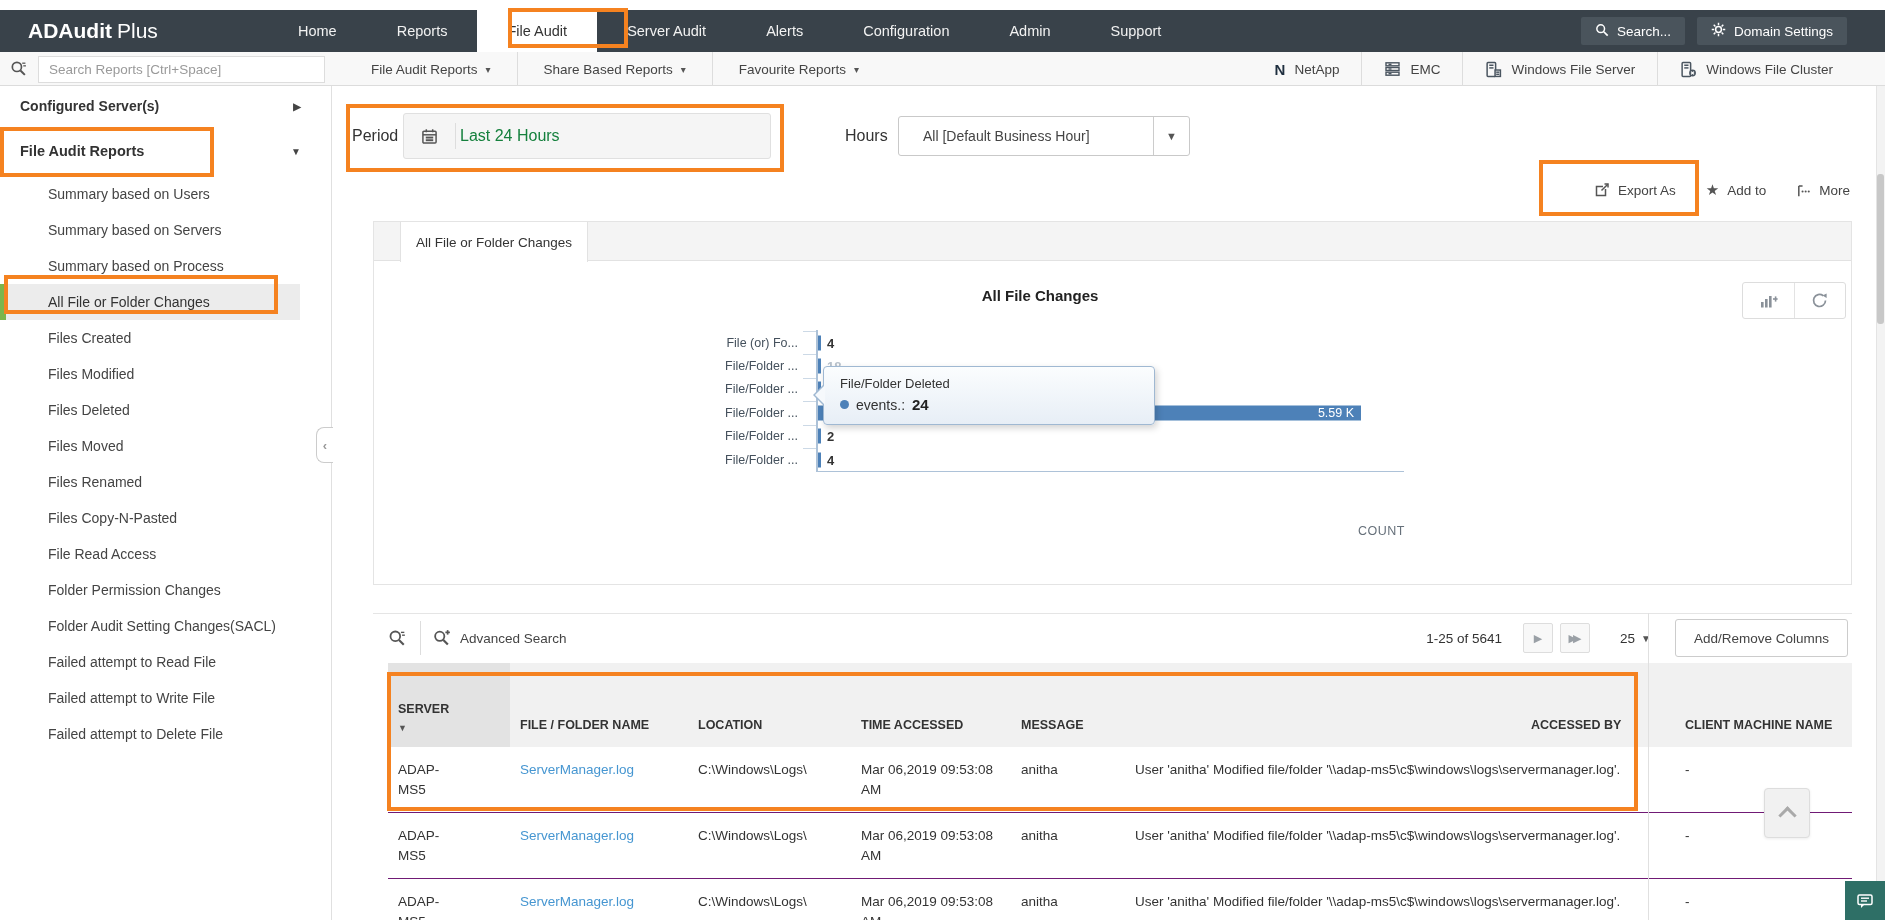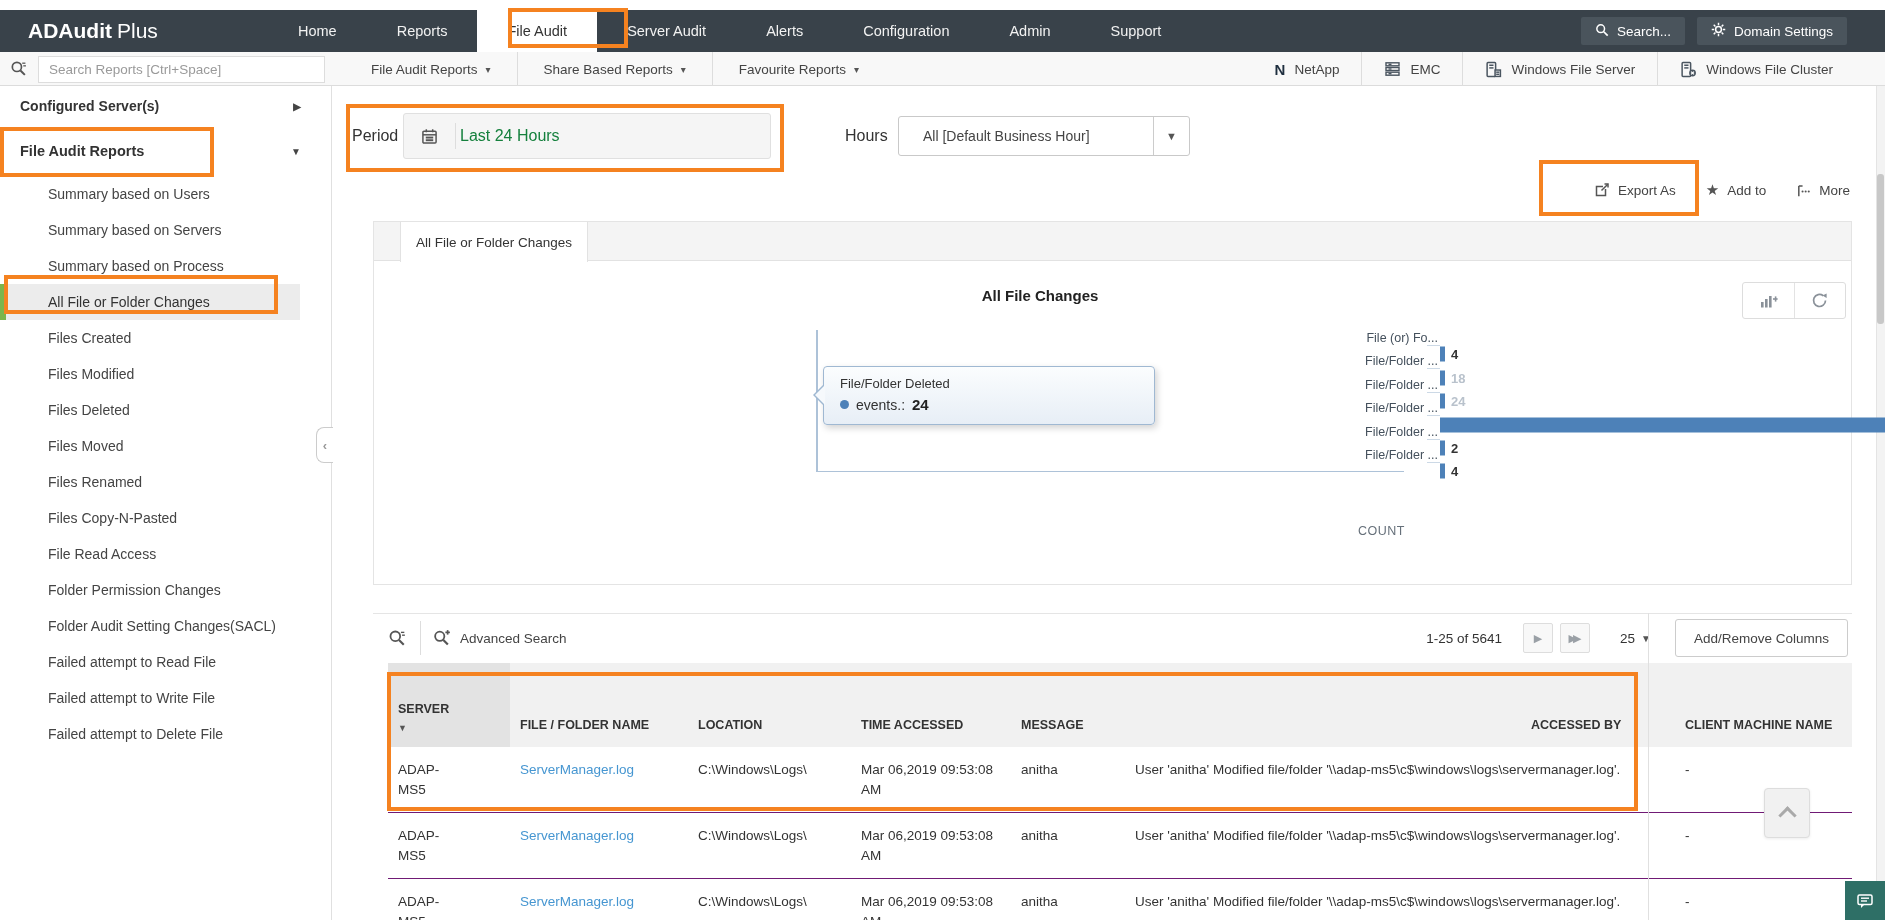--- a/index.html
+++ b/index.html
@@ -74,21 +74,21 @@
                 border-left:1px solid #e2e2e2; border-right:1px solid #e2e2e2; display:flex; align-items:center;
                 justify-content:center; font-size:13.5px; color:#333; cursor:pointer; }
   .chart-title { position:absolute; left:640px; top:287px; width:800px; text-align:center; font-size:15px; font-weight:700; color:#222; }
   .chart-tools { position:absolute; left:1742px; top:282px; width:104px; height:37px; background:#fff; border:1px solid #ddd;
                  border-radius:3px; display:flex; z-index:3; }
   .ctool { flex:1; display:flex; align-items:center; justify-content:center; color:#8a9199; cursor:pointer; }
   .ctool + .ctool { border-left:1px solid #e3e3e3; }
 
   
   #chart-rows { position:absolute; left:640px; top:331px; width:800px; z-index:5; }
-  .crow { display:flex; height:23.4px; align-items:flex-end;flex-direction:column; }
+  .crow { display:flex; height:23.4px; align-items:center; }
   .clabel { width:160px; text-align:right; font-size:12.5px; color:#44505c; white-space:nowrap; padding-right:2px; }
   .ctick { width:16px; height:100%; position:relative; }
   .ctick::before { content:''; position:absolute; right:0; top:0; width:13px; border-top:1px solid #ccd9e6; }
   .cbararea { flex:1; position:relative; height:100%; }
   .cbar { position:absolute; left:0; top:50%; transform:translateY(-50%); height:15px; z-index:10;
           display:flex; align-items:center; justify-content:flex-end; }
   .cval { position:absolute; top:50%; transform:translateY(-50%); font-size:13px; font-weight:700; color:#333; z-index:30; }
   .cval.muted { color:#b9c2cc; }
   .cbar .cval { position:static; transform:none; color:#fff; font-weight:400; font-size:12.5px; padding-right:7px; }
   #chart-yaxis { position:absolute; left:816px; top:330px; width:2px; height:142px; background:#adc2d8; z-index:6; }

